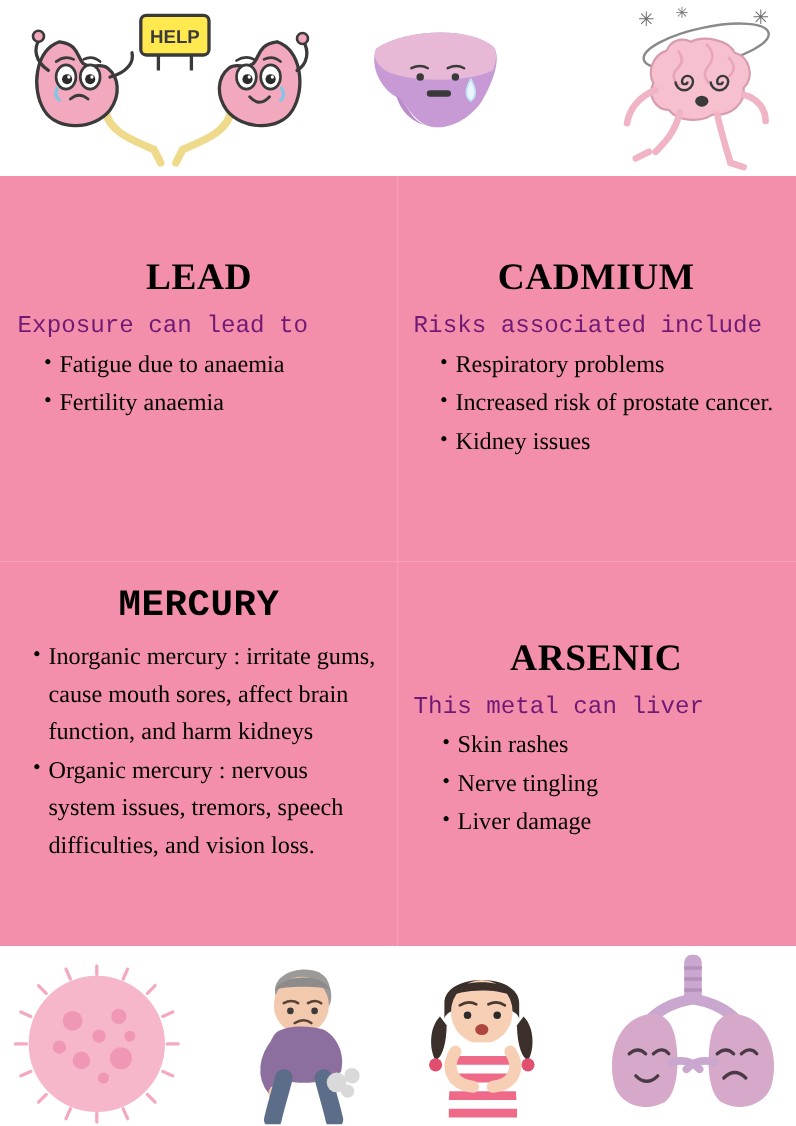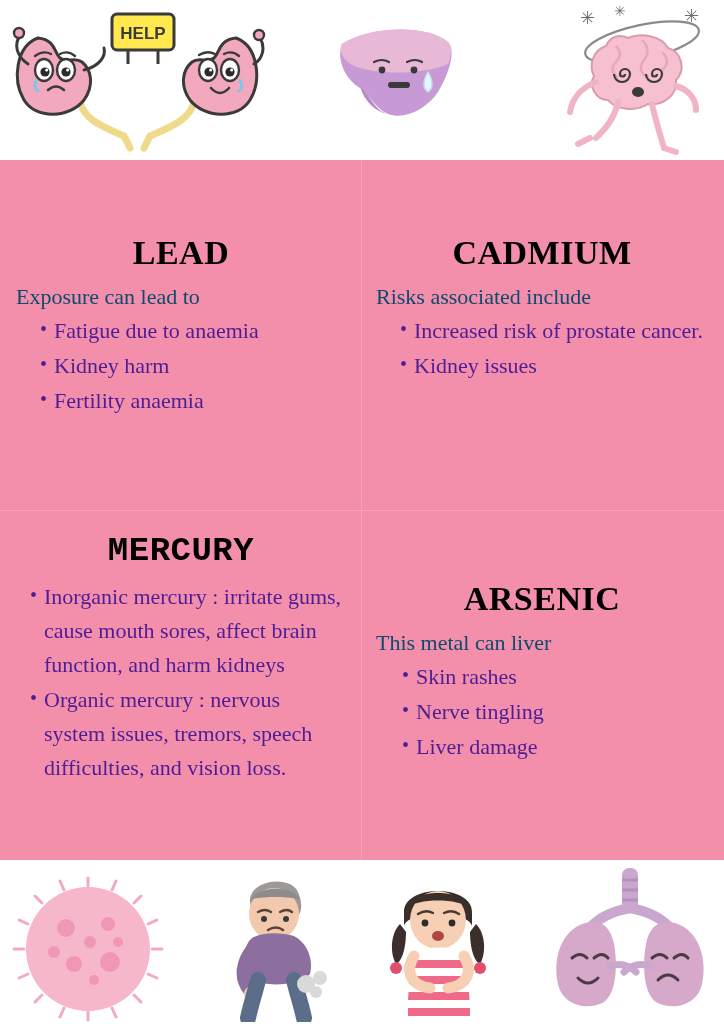--- a/index.html
+++ b/index.html
@@ -70,34 +70,35 @@
     margin: 0 0 10px 0;
     font-family: "Liberation Serif", serif;
   }
   .cell-lead .metal-title { margin-top: 60px; }
   .cell-cadmium .metal-title { margin-top: 60px; }
   .cell-mercury .metal-title { margin-top: 8px; font-family: Liberation Mono, monospace; }
   .cell-arsenic .metal-title { margin-top: 56px; }
 
   .intro {
     font-size: 22px;
-    color: #0c4a6e;
+    color: #701a75;
     margin: 0 0 2px 0;
     line-height: 1.35;
+    font-family: Liberation Mono, monospace;
   }
   ul.points {
     margin: 0;
     padding-left: 26px;
     list-style: none;
   }
   ul.points li {
     position: relative;
     font-size: 22px;
     line-height: 1.55;
-    color: #4c1d95;
+    color: #000000;
     padding-left: 14px;
     margin-bottom: 1px;
   }
   ul.points li::before {
     content: "\2022";
     position: absolute;
     left: 0;
     top: -1px;
     font-size: 20px;
     line-height: 1.6;
@@ -117,21 +118,21 @@
   .bottom-art { position: absolute; }
   svg { display: block; }
 </style>
 </head>
 <body>
 
 <div class="page">
 
   <div class="top-band">
 
-    <div class="top-art" style="left:8px; top:8px;">
+    <div class="top-art" style="left:24px; top:8px;">
       <svg width="260" height="145" viewBox="0 0 260 145">
 
         <path d="M72 92 C74 112 98 120 116 128 L122 140" stroke="#efd98a" stroke-width="7" fill="none" stroke-linecap="round"></path>
         <path d="M186 92 C184 112 160 120 142 128 L136 140" stroke="#efd98a" stroke-width="7" fill="none" stroke-linecap="round"></path>
 
         <path d="M30 30 C8 38 4 72 16 92 C28 112 62 110 76 92 C86 78 84 62 74 54 C66 48 60 56 52 50 C46 45 48 32 30 30 Z" fill="#f3a9bd" stroke="#3a3a3a" stroke-width="3"></path>
 
         <ellipse cx="36" cy="62" rx="9" ry="11" fill="#ffffff" stroke="#3a3a3a" stroke-width="2.4"></ellipse>
         <ellipse cx="58" cy="62" rx="9" ry="11" fill="#ffffff" stroke="#3a3a3a" stroke-width="2.4"></ellipse>
         <circle cx="37" cy="64" r="4.6" fill="#2b2b2b"></circle>
@@ -209,29 +210,29 @@
     </div>
   </div>
 
   <div class="grid">
 
     <div class="cell cell-lead">
       <h2 class="metal-title">LEAD</h2>
       <p class="intro">Exposure can lead to</p>
       <ul class="points">
         <li>Fatigue due to anaemia</li>
-        <li>Kidney harm</li>
         <li>Fertility anaemia</li>
       </ul>
     </div>
 
     <div class="cell cell-cadmium right">
       <h2 class="metal-title">CADMIUM</h2>
       <p class="intro">Risks associated include</p>
       <ul class="points">
+        <li>Respiratory problems</li>
         <li>Increased risk of prostate cancer.</li>
         <li>Kidney issues</li>
       </ul>
     </div>
 
     <div class="cell cell-mercury">
       <h2 class="metal-title">MERCURY</h2>
       <ul class="points">
         <li>Inorganic mercury : irritate gums, cause mouth sores, affect brain function, and harm kidneys</li>
         <li>Organic mercury : nervous system issues, tremors, speech difficulties, and vision loss.</li>

